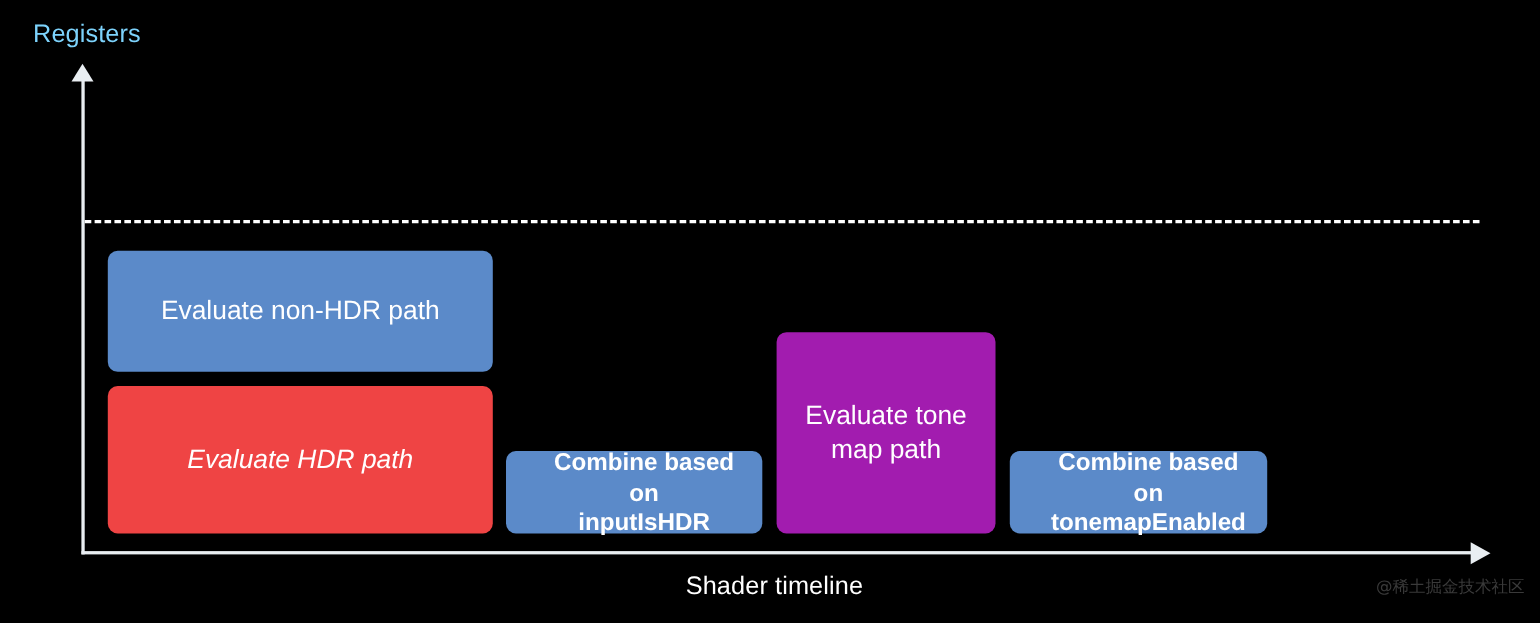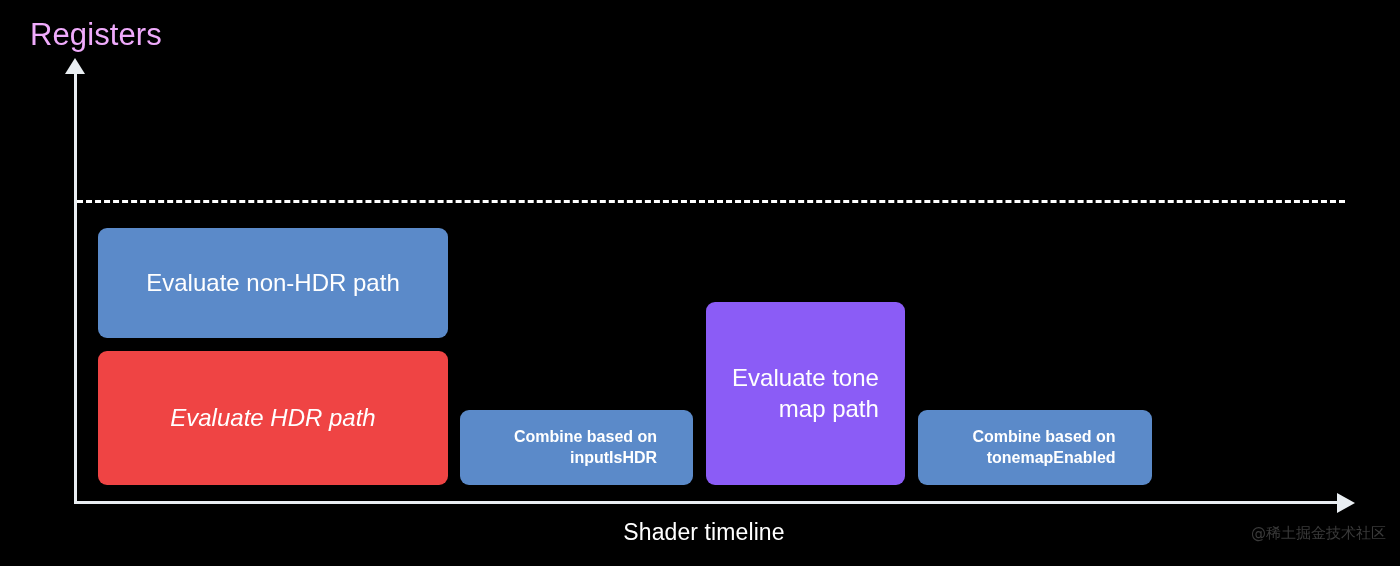--- a/index.html
+++ b/index.html
@@ -55,22 +55,22 @@
     border-top: 10px solid transparent;
     border-bottom: 10px solid transparent;
     border-left: 18px solid #e9eef2;
   }
 
   
   .axis-label-y {
     position: absolute;
     left: 30px;
     top: 17px;
-    color: #f0abfc;
-    font-size: 31px;
+    color: #7dd3fc;
+    font-size: 23px;
     letter-spacing: 0.1px;
     white-space: nowrap;
   }
   .axis-label-x {
     position: absolute;
     left: 4px;
     top: 519px;
     width: 1400px;
     text-align: center;
     color: #ffffff;
@@ -97,32 +97,32 @@
   }
 
   
   .block {
     position: absolute;
     background: #5b8ac9;
     border-radius: 9px;
     display: flex;
     align-items: center;
     justify-content: center;
-    text-align: right;
+    text-align: center;
     color: #ffffff;
     box-sizing: border-box;
     padding: 4px 10px;
     line-height: 1.27;
   }
   .block-text {
     display: block;
     white-space: pre-line;
   }
   .block.size-lg .block-text { font-size: 24px; }
-  .block.size-md .block-text { font-size: 16px; font-weight: bold; margin-left: 18px; }
+  .block.size-md .block-text { font-size: 22px; font-weight: bold; margin-left: 18px; }
 
   
   .corner-watermark {
     position: absolute;
     right: 14px;
     top: 524px;
     color: #3a3a3a;
     font-size: 15px;
     white-space: nowrap;
     font-family: "DejaVu Sans", sans-serif;
@@ -147,21 +147,21 @@
       <div class="block size-lg" style="left: 98px; top: 228px; width: 350px; height: 110px; background: rgb(91, 138, 201);">
         <span class="block-text">Evaluate non-HDR path</span>
       </div>
       <div class="block size-lg" style="left: 98px; top: 351px; width: 350px; height: 134px; background: #ef4444; font-style: italic;">
         <span class="block-text">Evaluate HDR path</span>
       </div>
       <div class="block size-md" style="left: 460px; top: 410px; width: 233px; height: 75px; background: rgb(91, 138, 201);">
         <span class="block-text">Combine based on
 inputIsHDR</span>
       </div>
-      <div class="block size-lg" style="left: 706px; top: 302px; width: 199px; height: 183px; background: #8b5cf6;">
+      <div class="block size-lg" style="left: 706px; top: 302px; width: 199px; height: 183px; background: #a21caf;">
         <span class="block-text">Evaluate tone
 map path</span>
       </div>
       <div class="block size-md" style="left: 918px; top: 410px; width: 234px; height: 75px; background: rgb(91, 138, 201);">
         <span class="block-text">Combine based on
 tonemapEnabled</span>
       </div>
     </div>
 
   <div class="corner-watermark">@稀土掘金技术社区</div>

